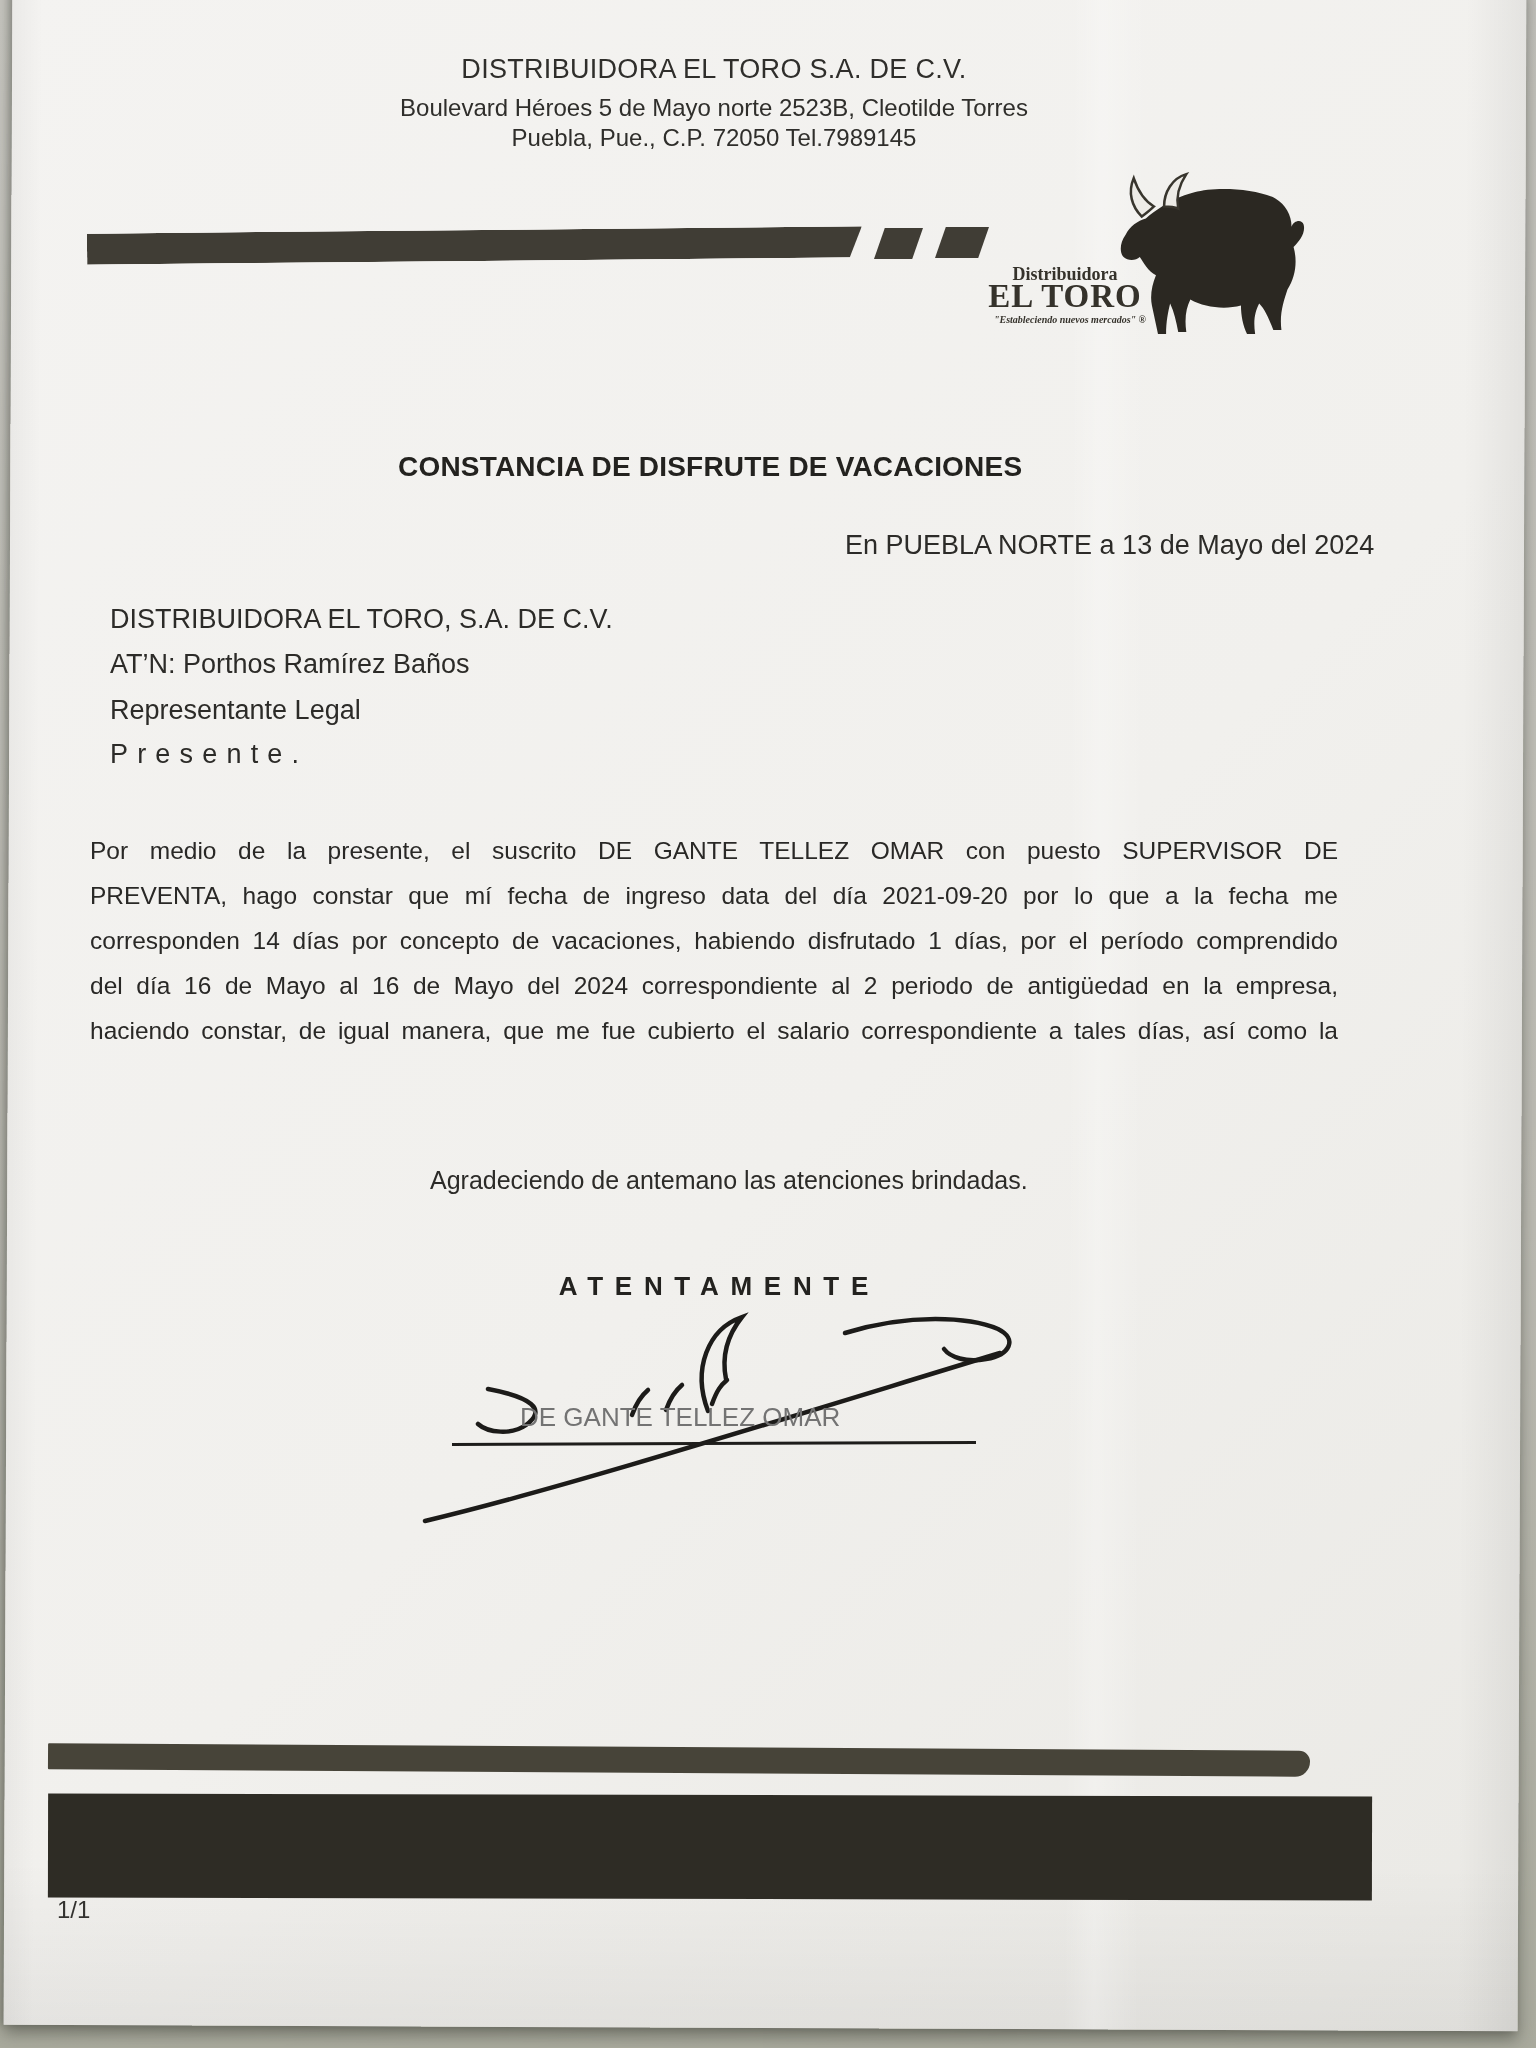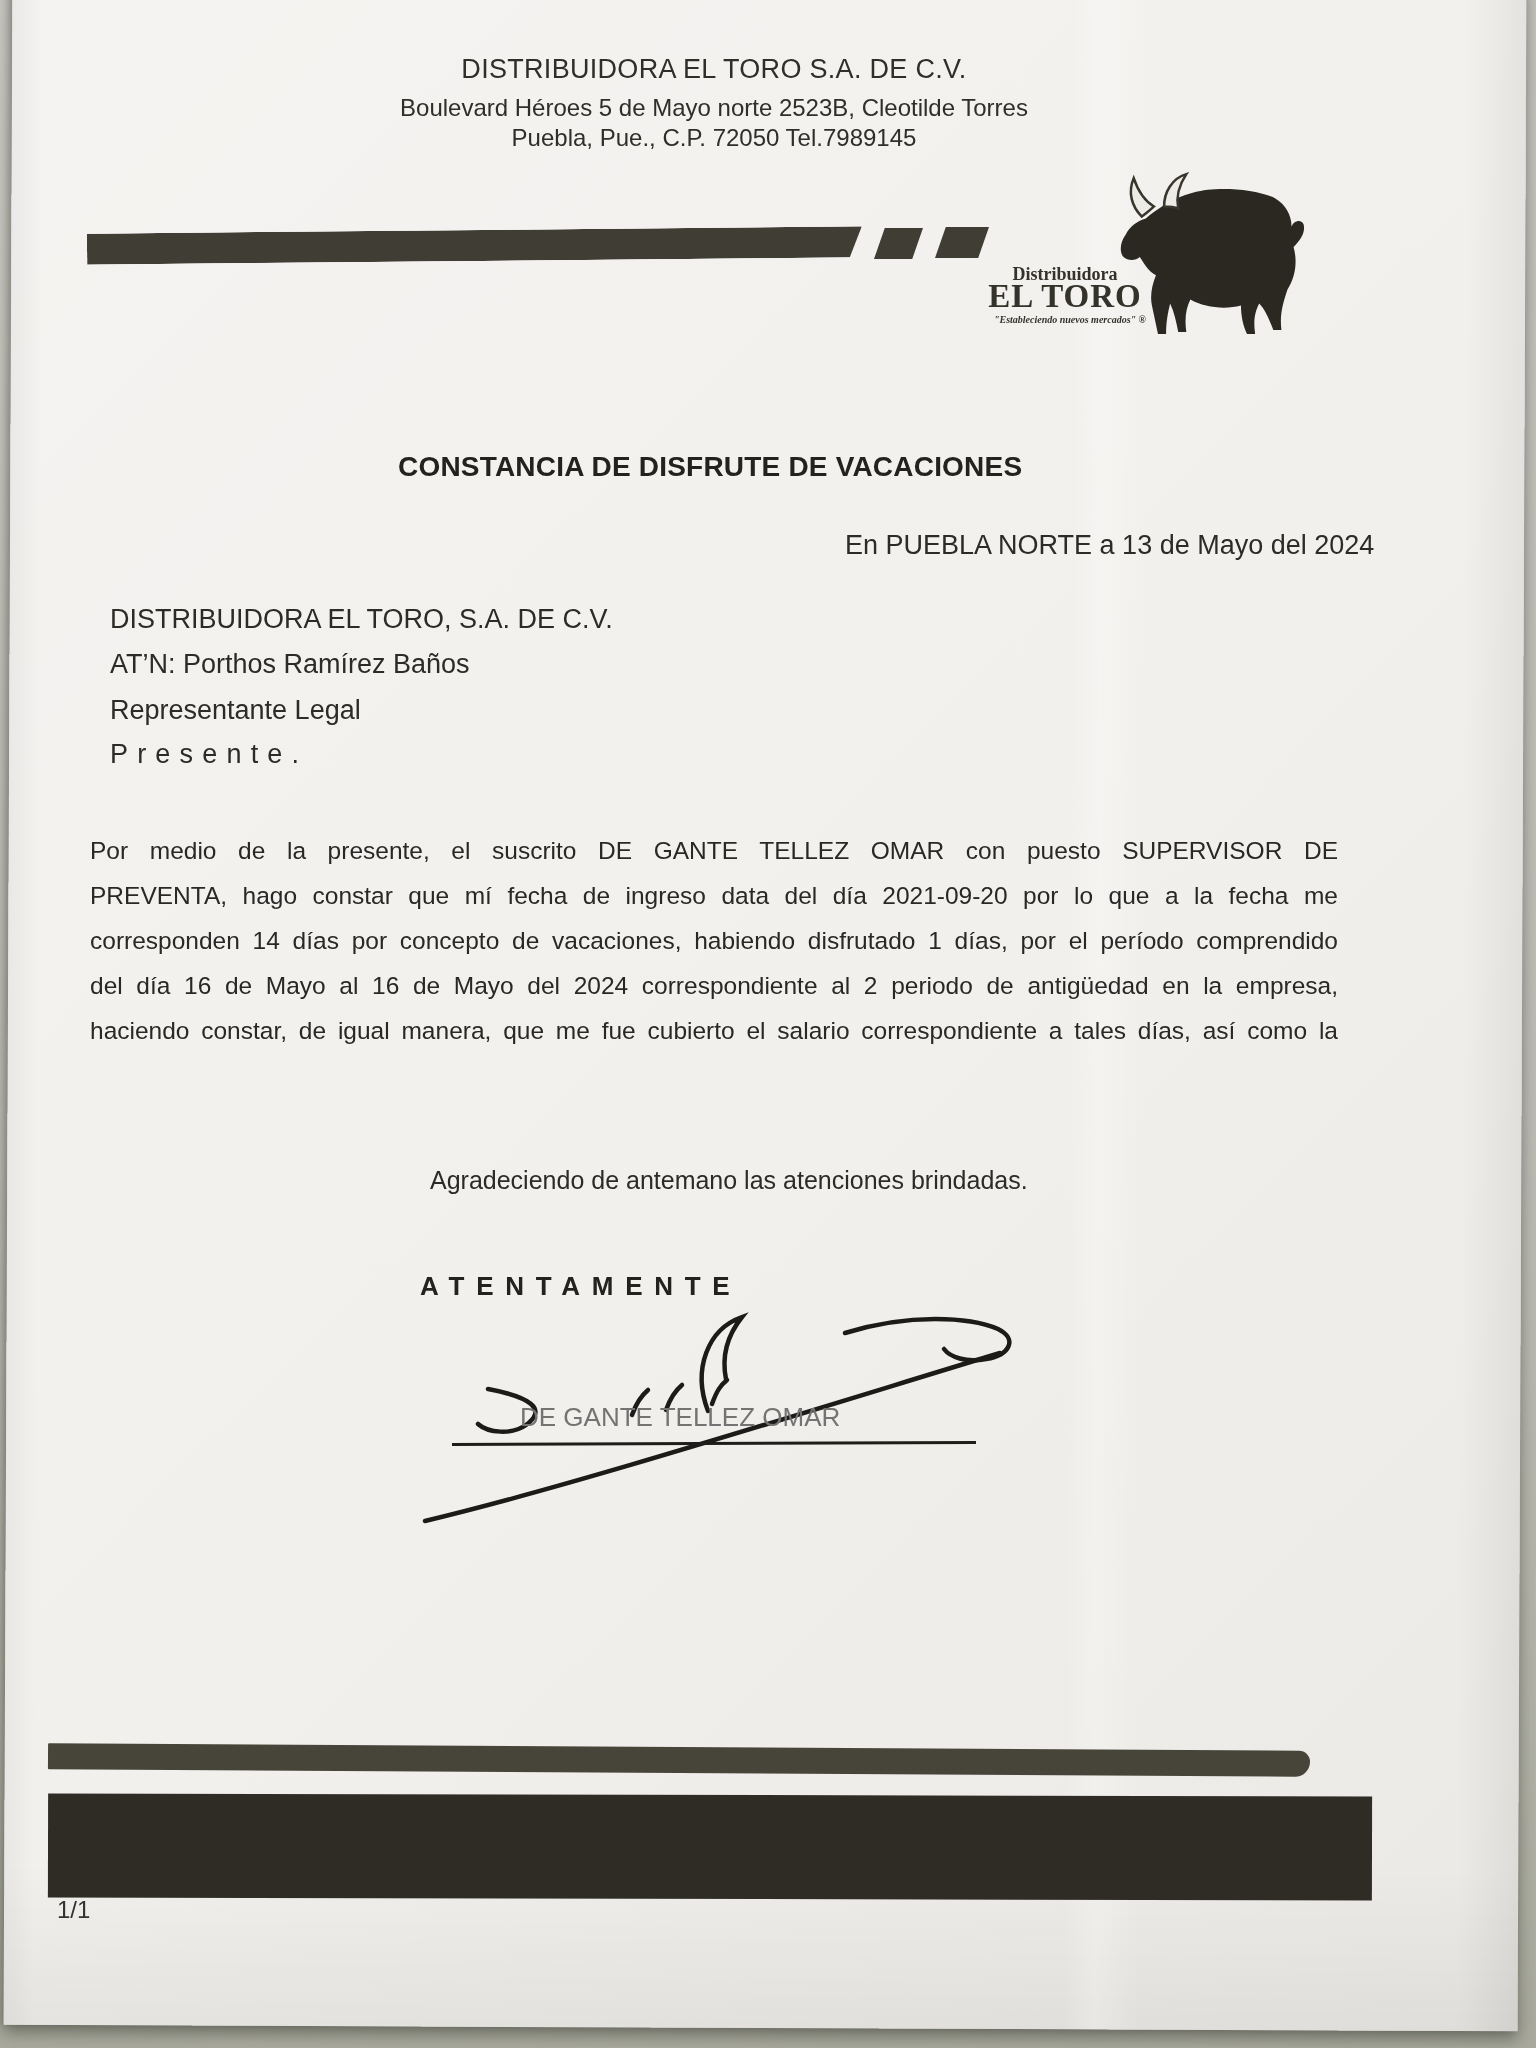--- a/index.html
+++ b/index.html
@@ -52,21 +52,21 @@
 
   .rcpt { position:absolute; left:110px; font-size:27px;margin-top:12px; }
   .rcpt-1 { top:592px; } .rcpt-2 { top:637px; } .rcpt-3 { top:683px; }
   .rcpt-4 { top:727px; letter-spacing:.34em; }
 
   .body-par { position:absolute; left:90px; top:828px; width:1248px;
     font-size:24.5px; line-height:45px; color:#292826; }
   .body-line.just { text-align:justify; text-align-last:justify; -moz-text-align-last:justify; }
 
   .closing { position:absolute; left:430px; top:1166px; font-size:25px; }
-  .signoff { position:absolute; left:420px; top:1271px; width:440px; text-align:left;
+  .signoff { position:absolute; left:440px; top:1271px; width:440px; text-align:right;
     font-size:26px; font-weight:bold; letter-spacing:.45em; color:#23221f; }
   .sig-svg { position:absolute; left:370px; top:1293px; width:700px; height:232px; }
   .sig-name { position:absolute; left:520px; top:1402px; font-size:26px; color:#737373; }
   .sig-line { position:absolute; left:452px; top:1442px; width:524px; height:3px; background:#1e1d1b;
     transform:rotate(-0.2deg); }
 
   .foot-rule { position:absolute; left:48px; top:1747px; width:1262px; height:26px;
     background:#474439; border-radius:2px 22px 30px 2px; transform:rotate(0.35deg); }
   .redaction { position:absolute; left:48px; top:1795px; width:1324px; height:104px;
     background:#2e2c25; transform:rotate(0.12deg); }

